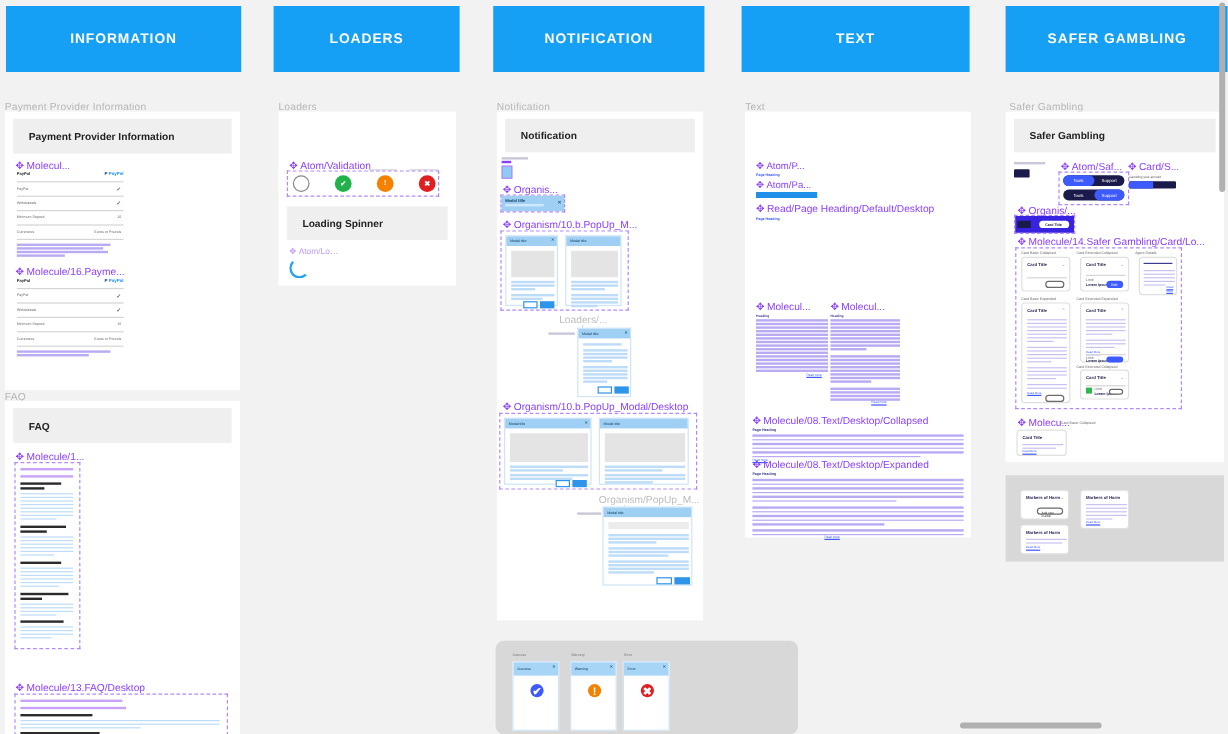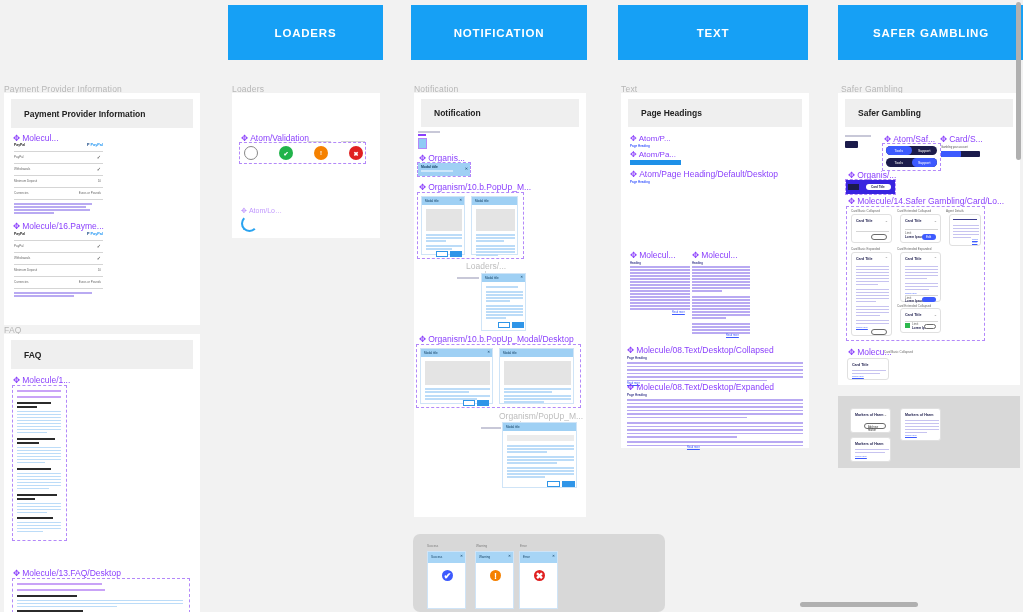--- a/index.html
+++ b/index.html
@@ -93,20 +93,23 @@
   .hscroll { position:absolute; height:5px; background:#b0b0b0; border-radius:3px; }
 
   .ttl { position:absolute; font-size:3.4px; font-weight:bold; color:#222; }
   .tiny { position:absolute; font-size:3px; color:#6a6a6a; }
 </style>
 </head>
 <body>
 
 <div class="canvas">
 
+  <div class="banner" style="left:5px;width:196px">
+      <span>INFORMATION</span>
+    </div>
   <div class="banner" style="left:228px;width:155px">
       <span>LOADERS</span>
     </div>
   <div class="banner" style="left:411px;width:176px">
       <span>NOTIFICATION</span>
     </div>
   <div class="banner" style="left:618px;width:190px">
       <span>TEXT</span>
     </div>
   <div class="banner" style="left:838px;width:186px">
@@ -254,20 +257,21 @@
         <span>✔</span>
       </div>
     <div class="vc" style="left:74px;top:3px;width:14px;height:14px;background:#f58100">
         <span>!</span>
       </div>
     <div class="vc" style="left:109px;top:3px;width:14px;height:14px;background:#e02020">
         <span>✖</span>
       </div>
   </div>
 
+  <div class="sec-head" style="left:239px;top:172px;width:134px;height:28px">Loading Spinner</div>
   <div class="comp sm" style="left:241px;top:207px;opacity:.55">
     <span class="dia">✥</span>
       <span>Atom/Lo…</span>
     </div>
   <div class="spin" style="left:241px;top:215px;width:17px;height:17px"></div>
 
   <div class="frame-label" style="left:414px;top:84px">Notification</div>
   <div class="frame" style="left:414px;top:93px;width:172px;height:424px"></div>
   <div class="sec-head" style="left:421px;top:99px;width:158px;height:28px">Notification</div>
 
@@ -390,37 +394,36 @@
     <div class="tx" style="left:4px;top:44px;width:67px"></div>
       <div class="tx" style="left:4px;top:47px;width:67px"></div>
     <div class="tx" style="left:4px;top:50px;width:67px"></div>
       <div class="tx" style="left:4px;top:53px;width:38px"></div>
     <div class="btn1" style="left:44px;top:58px;width:13px"></div>
     <div class="btn2" style="left:59px;top:58px;width:13px"></div>
   </div>
 
   <div class="frame-label" style="left:621px;top:84px">Text</div>
   <div class="frame" style="left:621px;top:93px;width:188px;height:355px"></div>
-  <div class="sec-head" style="left:628px;top:99px;width:174px;height:28px">Page Headings</div>
 
   <div class="comp md" style="left:630px;top:134px">
     <span class="dia">✥</span>
       <span>Atom/P...</span>
     </div>
   <div style="position:absolute;left:630px;top:144px;font-size:3px;font-weight:bold;color:#3d5afe">Page Heading</div>
 
   <div class="comp md" style="left:630px;top:150px">
     <span class="dia">✥</span>
       <span>Atom/Pa...</span>
     </div>
   <div style="position:absolute;left:630px;top:160px;width:51px;height:5px;background:#1e90e8"></div>
 
   <div class="comp lg" style="left:630px;top:169px">
     <span class="dia">✥</span>
-      <span>Atom/Page Heading/Default/Desktop</span>
+      <span>Read/Page Heading/Default/Desktop</span>
     </div>
   <div style="position:absolute;left:630px;top:180px;font-size:3px;font-weight:bold;color:#3d5afe">Page Heading</div>
 
 
   <div class="comp lg" style="left:630px;top:250px">
     <span class="dia">✥</span>
       <span>Molecul...</span>
     </div>
   <div style="position:absolute;left:630px;top:261px;font-size:2.8px;font-weight:bold;color:#3d3d8f">Heading</div>
   <div style="position:absolute;left:630px;top:266px;width:60px">

